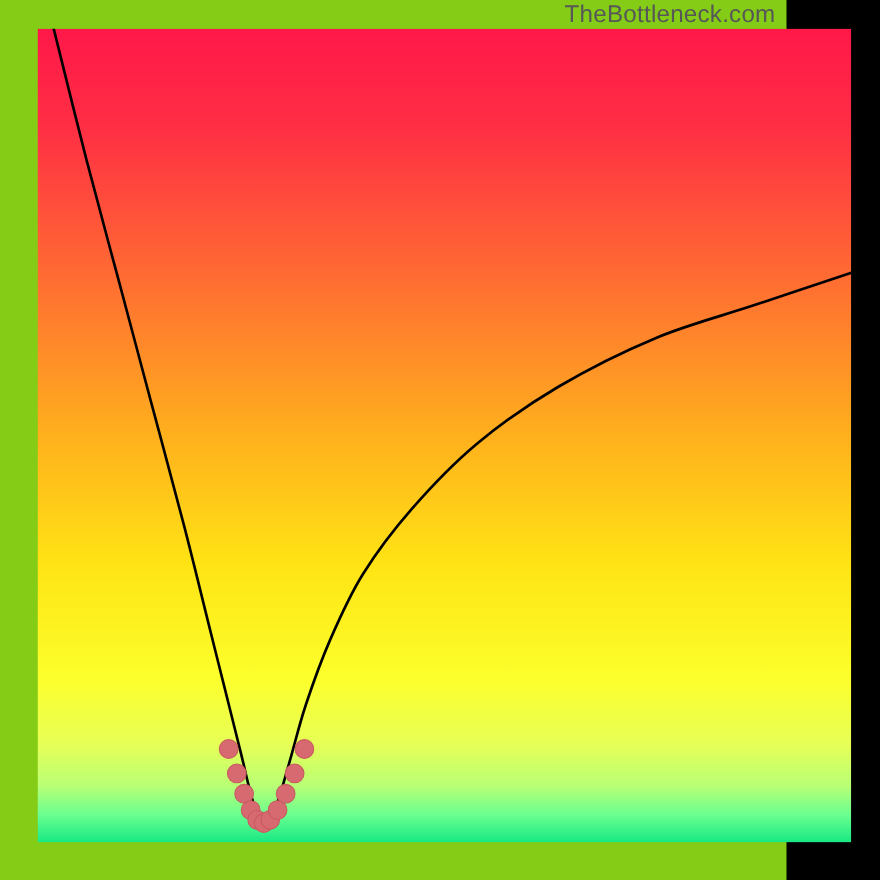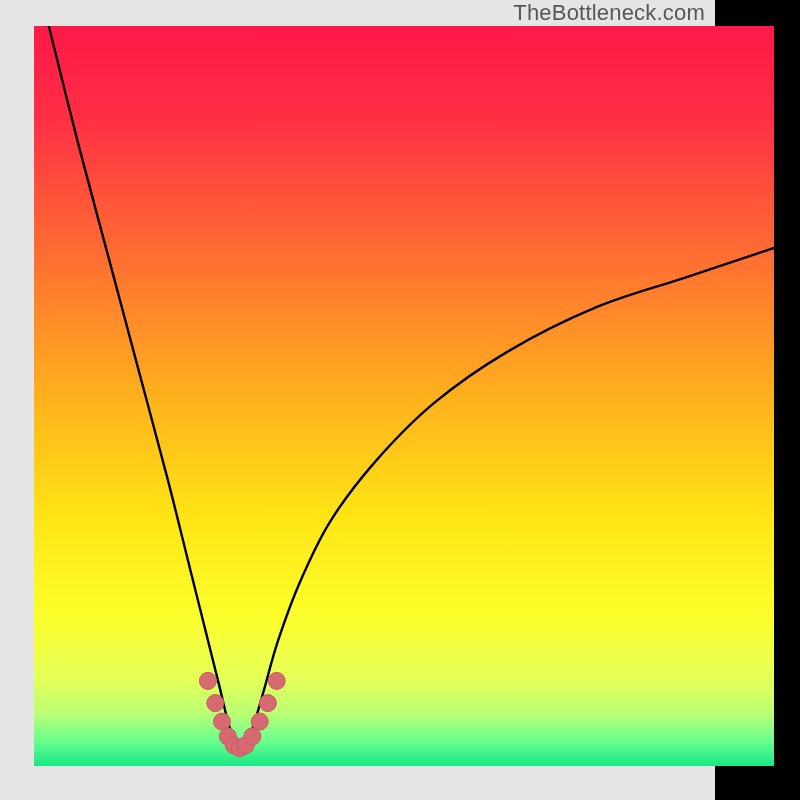--- a/index.html
+++ b/index.html
@@ -8,21 +8,21 @@
     width: 800px;
     height: 800px;
     background: #000000;
     overflow: hidden;
     font-family: Arial, Helvetica, sans-serif;
   }
   .frame {
     position: relative;
     width: 715px;
     height: 800px;
-    background: #e5e5e5;
+    background: #84cc16;
   }
   .watermark {
     position: absolute;
     top: 0px;
     right: 10px;
     color: #575757;
     font-size: 22px;
     letter-spacing: 0.2px;
     z-index: 5;
     font-weight: 400;

